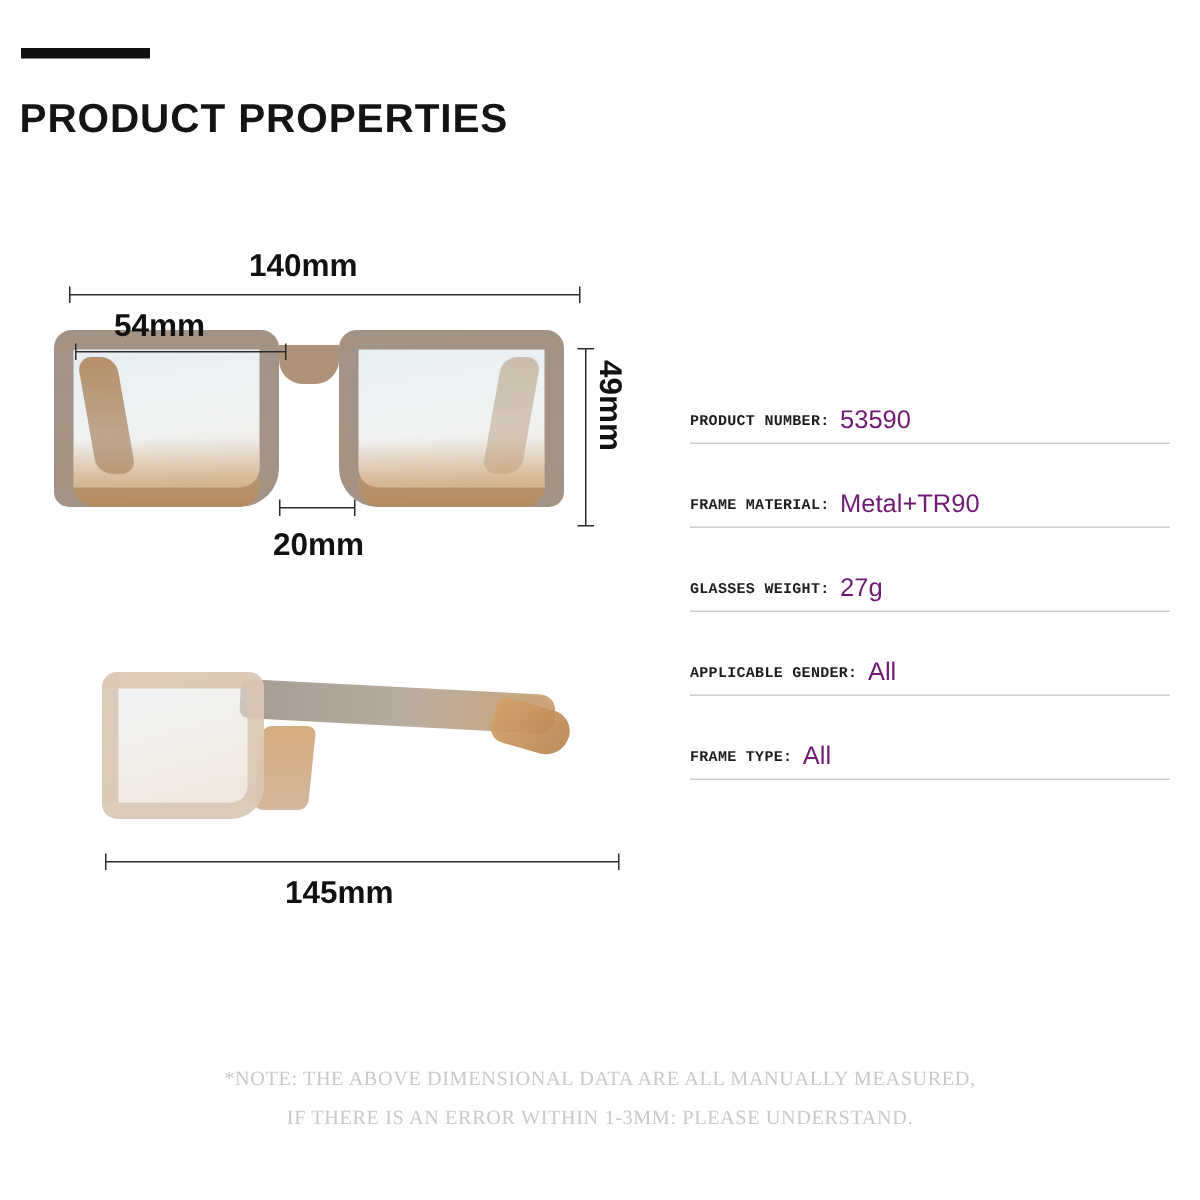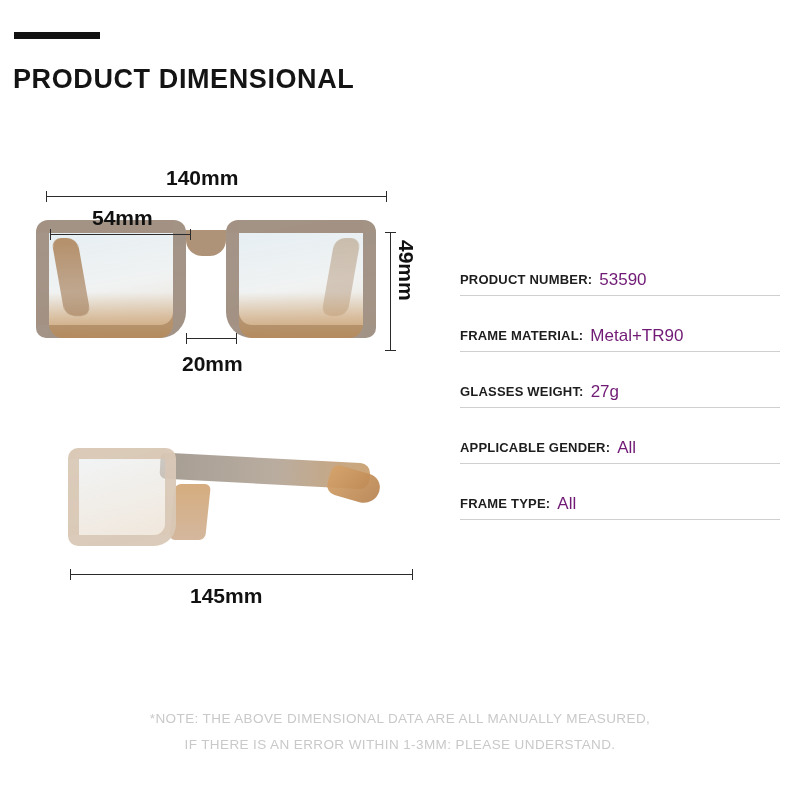--- a/index.html
+++ b/index.html
@@ -180,77 +180,79 @@
   .spec-row {
     position: relative;
     height: 56px;
     border-bottom: 1px solid #cfcfcf;
     display: flex;
     align-items: flex-end;
     padding-bottom: 7px;
     box-sizing: border-box;
   }
   .spec-key {
-    font-size: 13px;
+    font-size: 10px;
     font-weight: bold;
     letter-spacing: 0.2px;
     color: #1d1d1d;
     text-transform: uppercase;
     white-space: nowrap;
     padding-bottom: 1px;
+    font-family: Liberation Mono, monospace;
   }
   .spec-val {
     font-size: 17px;
     color: #701a75;
     margin-left: 7px;
     white-space: nowrap;
     line-height: 1;
   }
 
   
   .note {
     position: absolute;
     left: 0;
     right: 0;
     top: 706px;
     text-align: center;
     color: #c9c9c9;
     font-size: 13.5px;
     letter-spacing: 0.4px;
     line-height: 26px;
+    font-family: Liberation Serif, serif;
   }
   .note div { text-transform: uppercase; }
 </style>
 </head>
 <body>
 
 <div class="page">
 
   <div class="top-rule"></div>
-  <div class="page-title">PRODUCT DIMENSIONAL</div>
+  <div class="page-title">PRODUCT PROPERTIES</div>
 
   <div class="illus">
 
     <div class="front-wrap">
       <div class="lensblock left"></div>
       <div class="temple l"></div>
       <div class="bridge"></div>
       <div class="temple r"></div>
       <div class="lensblock right"></div>
     </div>
 
     <div class="dim-line dim-h" style="left:46px; top:56px; width:340px;"></div>
     <div class="tick tick-v" style="left:46px; top:51px;"></div>
     <div class="tick tick-v" style="left:386px; top:51px;"></div>
     <div class="dim-label" style="left:166px; top:26px;">140mm</div>
 
     <div class="dim-line dim-h" style="left:50px; top:94px; width:140px;"></div>
     <div class="tick tick-v" style="left:50px; top:89px;"></div>
     <div class="tick tick-v" style="left:190px; top:89px;"></div>
-    <div class="dim-label" style="left:92px; top:66px;">54mm</div>
+    <div class="dim-label" style="left:76px; top:66px;">54mm</div>
 
     <div class="dim-line dim-v" style="left:390px; top:92px; height:118px;"></div>
     <div class="tick tick-h" style="left:385px; top:92px;"></div>
     <div class="tick tick-h" style="left:385px; top:210px;"></div>
     <div class="dim-label vert" style="left:418px; top:100px;">49mm</div>
 
     <div class="dim-line dim-h" style="left:186px; top:198px; width:50px;"></div>
     <div class="tick tick-v" style="left:186px; top:193px;"></div>
     <div class="tick tick-v" style="left:236px; top:193px;"></div>
     <div class="dim-label" style="left:182px; top:212px;">20mm</div>

